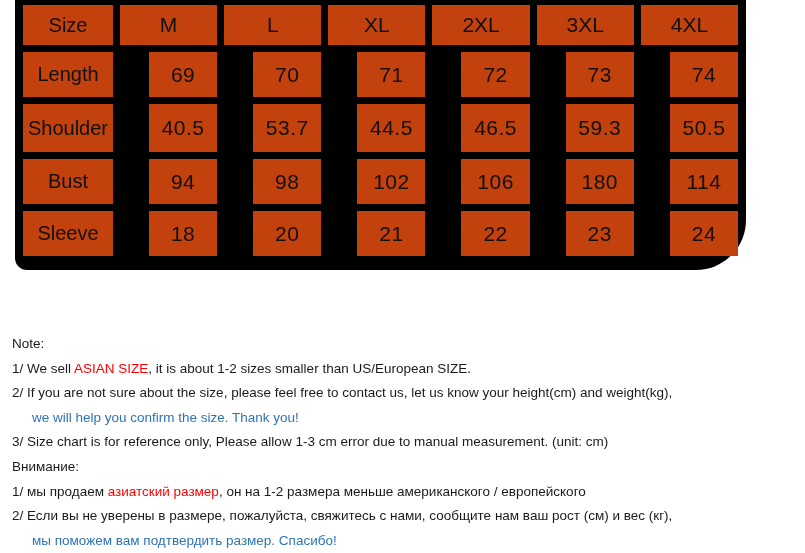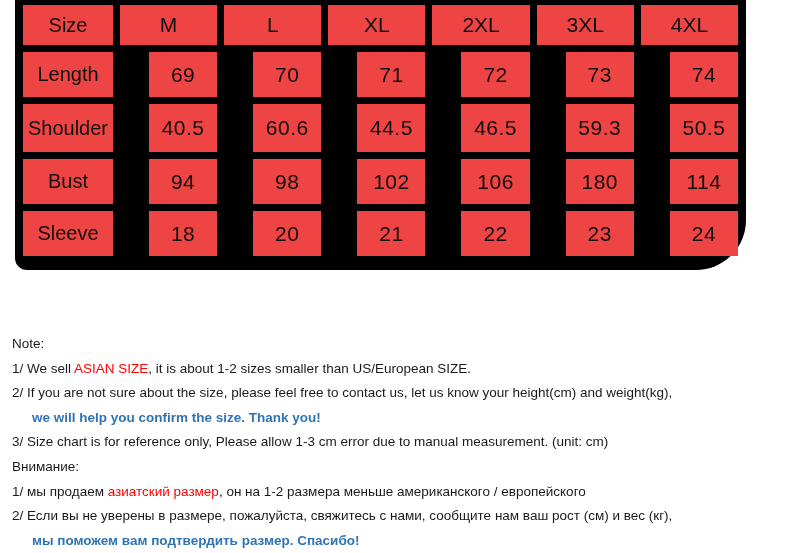--- a/index.html
+++ b/index.html
@@ -15,35 +15,35 @@
     padding:5px 8px 14px 8px;
     border-radius:0 0 50px 12px;
   }
   .grid{
     display:grid;
     grid-template-columns:90px repeat(6,1fr);
     grid-template-rows:40px 45px 48px 45px 45px;
     gap:7px;
   }
   .cell{
-    background:#ef4444;
+    background:#c2410c;
     display:flex;align-items:center;justify-content:center;
     font-size:21px;color:#111;
   }
   .cell.label{font-size:20px;}
   .cell.head{font-size:21px;}
   .cell.num{font-size:21px;letter-spacing:0.5px;margin-left:29px;}
 
   
   .notes{
     position:absolute;left:12px;top:288px;width:792px;
     font-size:13.5px;color:#1a1a1a;margin-top:44px;
   }
   .note-line{line-height:24.6px;white-space:nowrap;}
-  .note-line.indent{padding-left:20px;font-weight:bold;}
+  .note-line.indent{padding-left:20px;}
   .seg.red{color:var(--red,#ff0000);}
   .seg.blue{color:var(--blue,#2e74b5);}
 </style>
 </head>
 <body style="--red: #ff0000; --blue: #2e74b5;">
 
 <div class="size-table">
   <div class="grid" id="table-grid">
       <div class="cell label">Size</div>
       <div class="cell head">M</div>
@@ -54,21 +54,21 @@
       <div class="cell head">4XL</div>
       <div class="cell label">Length</div>
       <div class="cell num">69</div>
       <div class="cell num">70</div>
       <div class="cell num">71</div>
       <div class="cell num">72</div>
       <div class="cell num">73</div>
       <div class="cell num">74</div>
       <div class="cell label">Shoulder</div>
       <div class="cell num">40.5</div>
-      <div class="cell num">60.6</div>
+      <div class="cell num">53.7</div>
       <div class="cell num">44.5</div>
       <div class="cell num">46.5</div>
       <div class="cell num">59.3</div>
       <div class="cell num">50.5</div>
       <div class="cell label">Bust</div>
       <div class="cell num">94</div>
       <div class="cell num">98</div>
       <div class="cell num">102</div>
       <div class="cell num">106</div>
       <div class="cell num">180</div>

